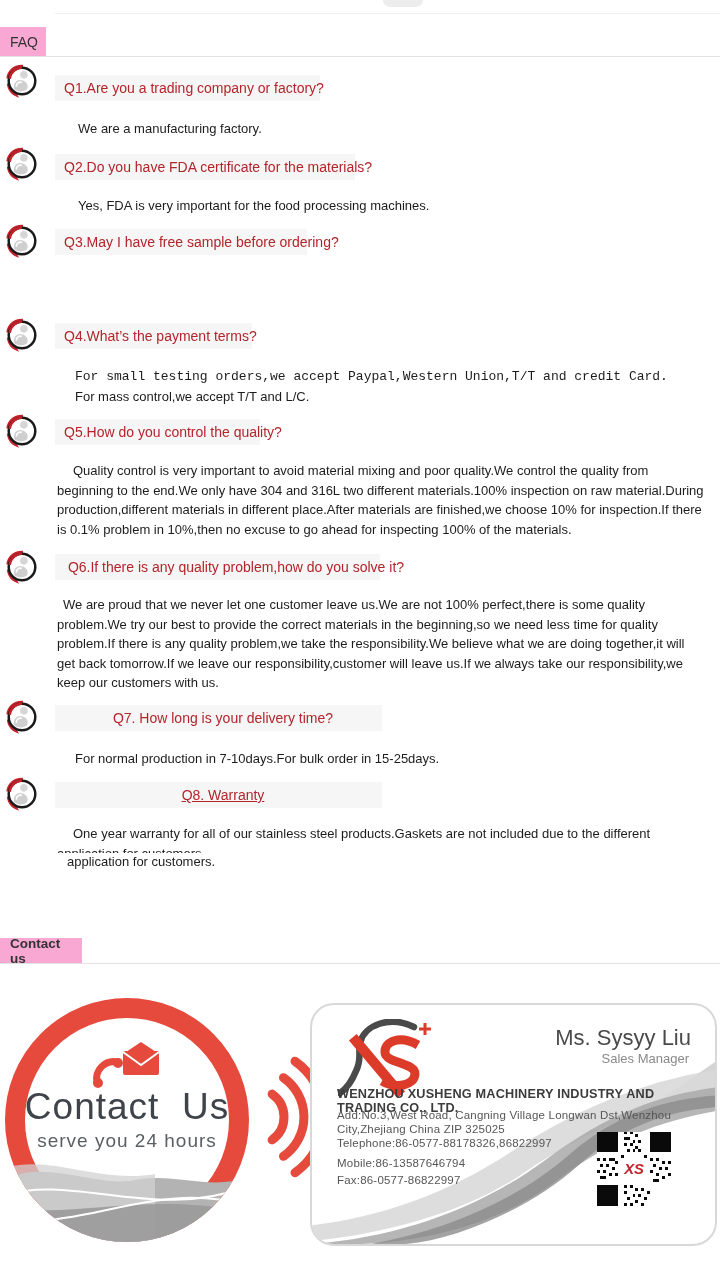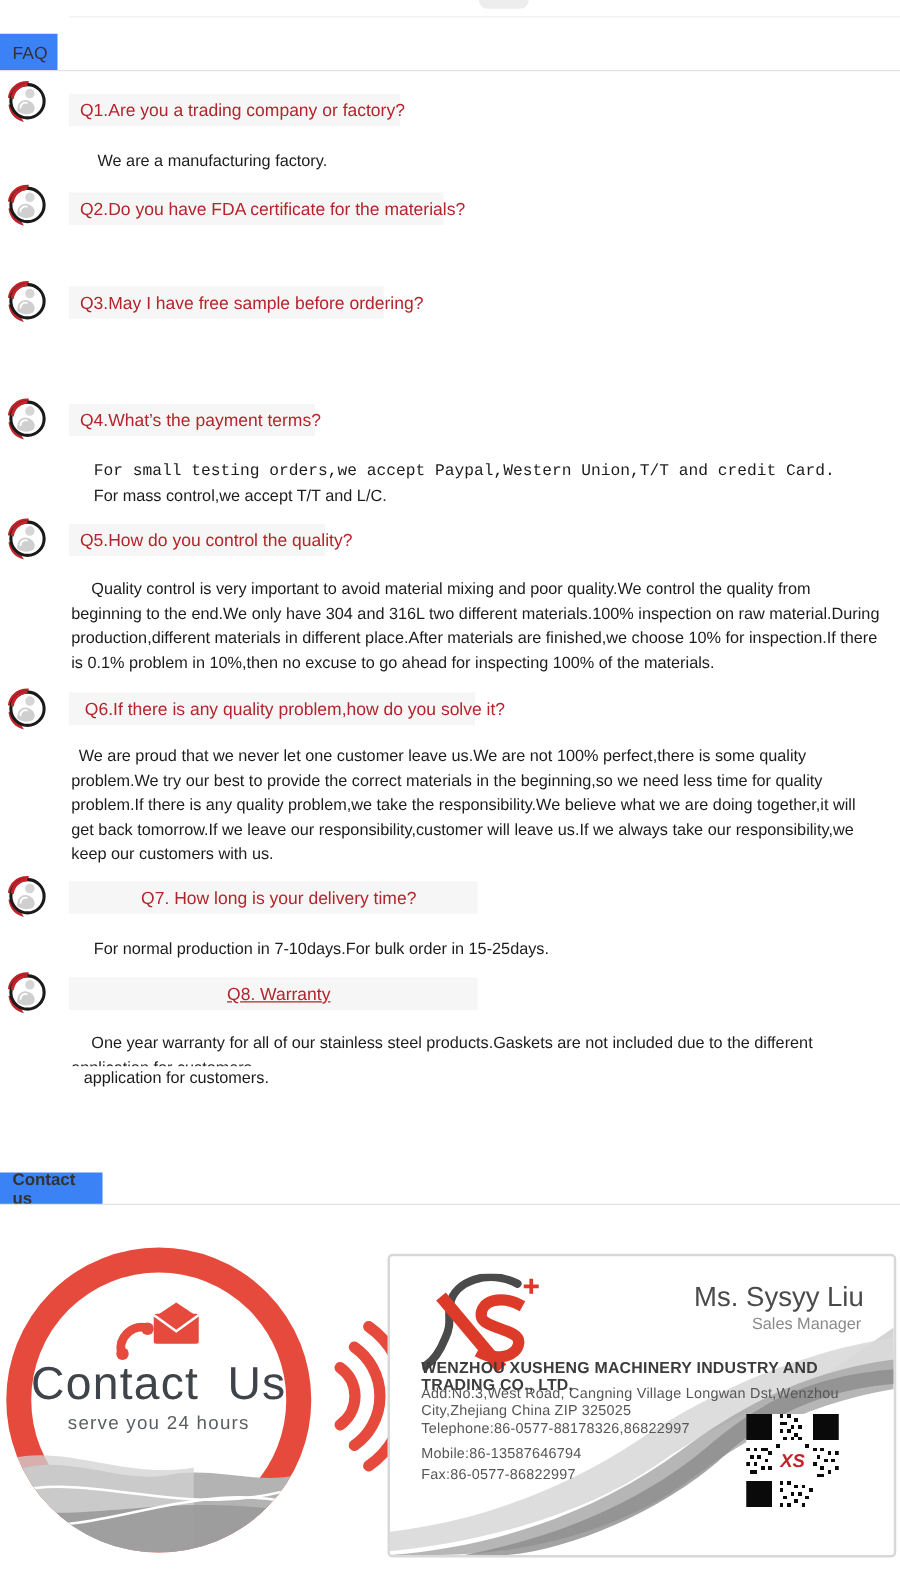--- a/index.html
+++ b/index.html
@@ -2,21 +2,21 @@
 <html><head>
 <meta charset="utf-8">
 <style>
   * { margin:0; padding:0; box-sizing:border-box; }
   html,body { background:#ffffff; }
   body { font-family:"Liberation Sans", sans-serif; }
   #page { position:relative; width:720px; height:1262px; background:#fff; overflow:hidden; margin:0 auto; }
 
   .hairline { position:absolute; height:1px; background:#e7e7e7; }
 
-  .tab { position:absolute; background:#3b82f6; color:#333; display:flex; align-items:center; padding:0 10px; }
+  .tab { position:absolute; background:#f9a8d4; color:#333; display:flex; align-items:center; padding:0 10px; }
   .tab.faq { left:0; top:27px; width:46px; height:29px; font-size:14px; }
   .tab.contact { left:0; top:938px; width:82px; height:26px; font-size:13.5px; font-weight:bold; }
 
   .qicon { position:absolute; left:3px; width:38px; height:38px; }
 
   .qbar { position:absolute; left:55px; height:26px; background:#f6f6f6; color:#b4242b;
           font-size:14px; line-height:26px; padding-left:9px; white-space:pre;text-align:center; }
 
   .ans { position:absolute; color:#1c1c1c; font-size:13px; line-height:19.5px; white-space:nowrap; }
   .para { position:absolute; left:57px; width:648px; color:#1c1c1c; font-size:13px;
@@ -24,28 +24,28 @@
   .para.tight { text-indent:6px; }
   .para.clip { height:29px; overflow:hidden; }
 
   
   .circle-wrap { position:absolute; left:5px; top:998px; width:244px; height:244px; }
   .circle-disc { position:absolute; inset:0; border-radius:50%; background:#fff; overflow:hidden; }
   .circle-ring { position:absolute; inset:0; border-radius:50%; border:20px solid #e64a3c; }
   .circle-title { position:absolute; left:0; top:88px; width:100%; text-align:center;
                   font-size:37px; color:#3f444a; letter-spacing:1px; white-space:pre; z-index:3; }
   .circle-sub { position:absolute; left:0; top:132px; width:100%; text-align:center;
-                font-size:15px; color:#5a5f63; letter-spacing:1px; z-index:3; }
+                font-size:19px; color:#5a5f63; letter-spacing:1px; z-index:3; }
   .waves-svg { position:absolute; left:0; bottom:0; width:244px; height:92px; z-index:1; }
   .circle-icons { position:absolute; left:86px; top:40px; width:76px; height:52px; z-index:3; }
 
   .arcs-svg { position:absolute; left:256px; top:1056px; width:66px; height:122px; }
 
   .card { position:absolute; left:310px; top:1003px; width:407px; height:243px;
-          border:2px solid #d8d8d8; border-radius:4px; background:#fff; overflow:hidden; }
+          border:2px solid #d8d8d8; border-radius:24px; background:#fff; overflow:hidden; }
   .card-waves { position:absolute; inset:0; width:100%; height:100%; }
   .card-logo { position:absolute; left:26px; top:14px; width:96px; height:82px; }
   .card-name { position:absolute; right:24px; top:20px; text-align:right; color:#4a4a4a; font-size:22px; }
   .card-role { position:absolute; right:26px; top:46px; text-align:right; color:#8a8a8a; font-size:13px; }
   .card-company { position:absolute; left:25px; top:82px; width:375px; color:#3c3c3c;
                   font-size:12.7px; font-weight:bold; letter-spacing:0.2px; }
   .card-line { position:absolute; left:25px; color:#565656; font-size:11.5px; letter-spacing:0.2px; }
   .qr { position:absolute; left:285px; top:125px; width:74px; height:77px; }
 
   .top-smudge { position:absolute; left:383px; top:0; width:40px; height:7px;
@@ -79,20 +79,21 @@
   <svg class="qicon" style="top:145px" viewBox="0 0 40 40">
     <path d="M21 3 C11 2.5 4.5 9 3.5 17 L8 18 C9 11 14 6.5 21 6 Z" fill="#c4232b"></path>
     <path d="M4 23 C5 31 10 36 17 37.5 L14 32.5 C9.5 30.5 7 27.5 6.2 22.5 Z" fill="#c4232b"></path>
     <circle cx="20" cy="20" r="14" fill="#fff" stroke="#1a1a1a" stroke-width="2.6"></circle>
     <path d="M20 4.5 C12 5 6.5 10.5 5.8 17.5 L8.4 18 C9.3 12 13.6 7.8 20 7.2 Z" fill="#c4232b"></path>
     <circle cx="22" cy="13.5" r="4" fill="#d6d6d6"></circle>
     <path d="M11.5 28.5 C10.5 21 16 17.5 21 19.5 C26 21.5 27.5 26.5 24.5 29.5 C20 32 15 31 11.5 28.5 Z" fill="#cfcfcf"></path>
     <path d="M14 26 C14 22 17 20.5 20 21.5" fill="none" stroke="#ffffff" stroke-width="1.6"></path>
   </svg>
   <div class="qbar" style="top:154px; width:300px;">Q2.Do you have FDA certificate for the materials?</div>
+  <div class="ans" style="top:196px; left:78px;">Yes, FDA is very important for the food processing machines.</div>
 
   <svg class="qicon" style="top:222px" viewBox="0 0 40 40">
     <path d="M21 3 C11 2.5 4.5 9 3.5 17 L8 18 C9 11 14 6.5 21 6 Z" fill="#c4232b"></path>
     <path d="M4 23 C5 31 10 36 17 37.5 L14 32.5 C9.5 30.5 7 27.5 6.2 22.5 Z" fill="#c4232b"></path>
     <circle cx="20" cy="20" r="14" fill="#fff" stroke="#1a1a1a" stroke-width="2.6"></circle>
     <path d="M20 4.5 C12 5 6.5 10.5 5.8 17.5 L8.4 18 C9.3 12 13.6 7.8 20 7.2 Z" fill="#c4232b"></path>
     <circle cx="22" cy="13.5" r="4" fill="#d6d6d6"></circle>
     <path d="M11.5 28.5 C10.5 21 16 17.5 21 19.5 C26 21.5 27.5 26.5 24.5 29.5 C20 32 15 31 11.5 28.5 Z" fill="#cfcfcf"></path>
     <path d="M14 26 C14 22 17 20.5 20 21.5" fill="none" stroke="#ffffff" stroke-width="1.6"></path>
   </svg>

